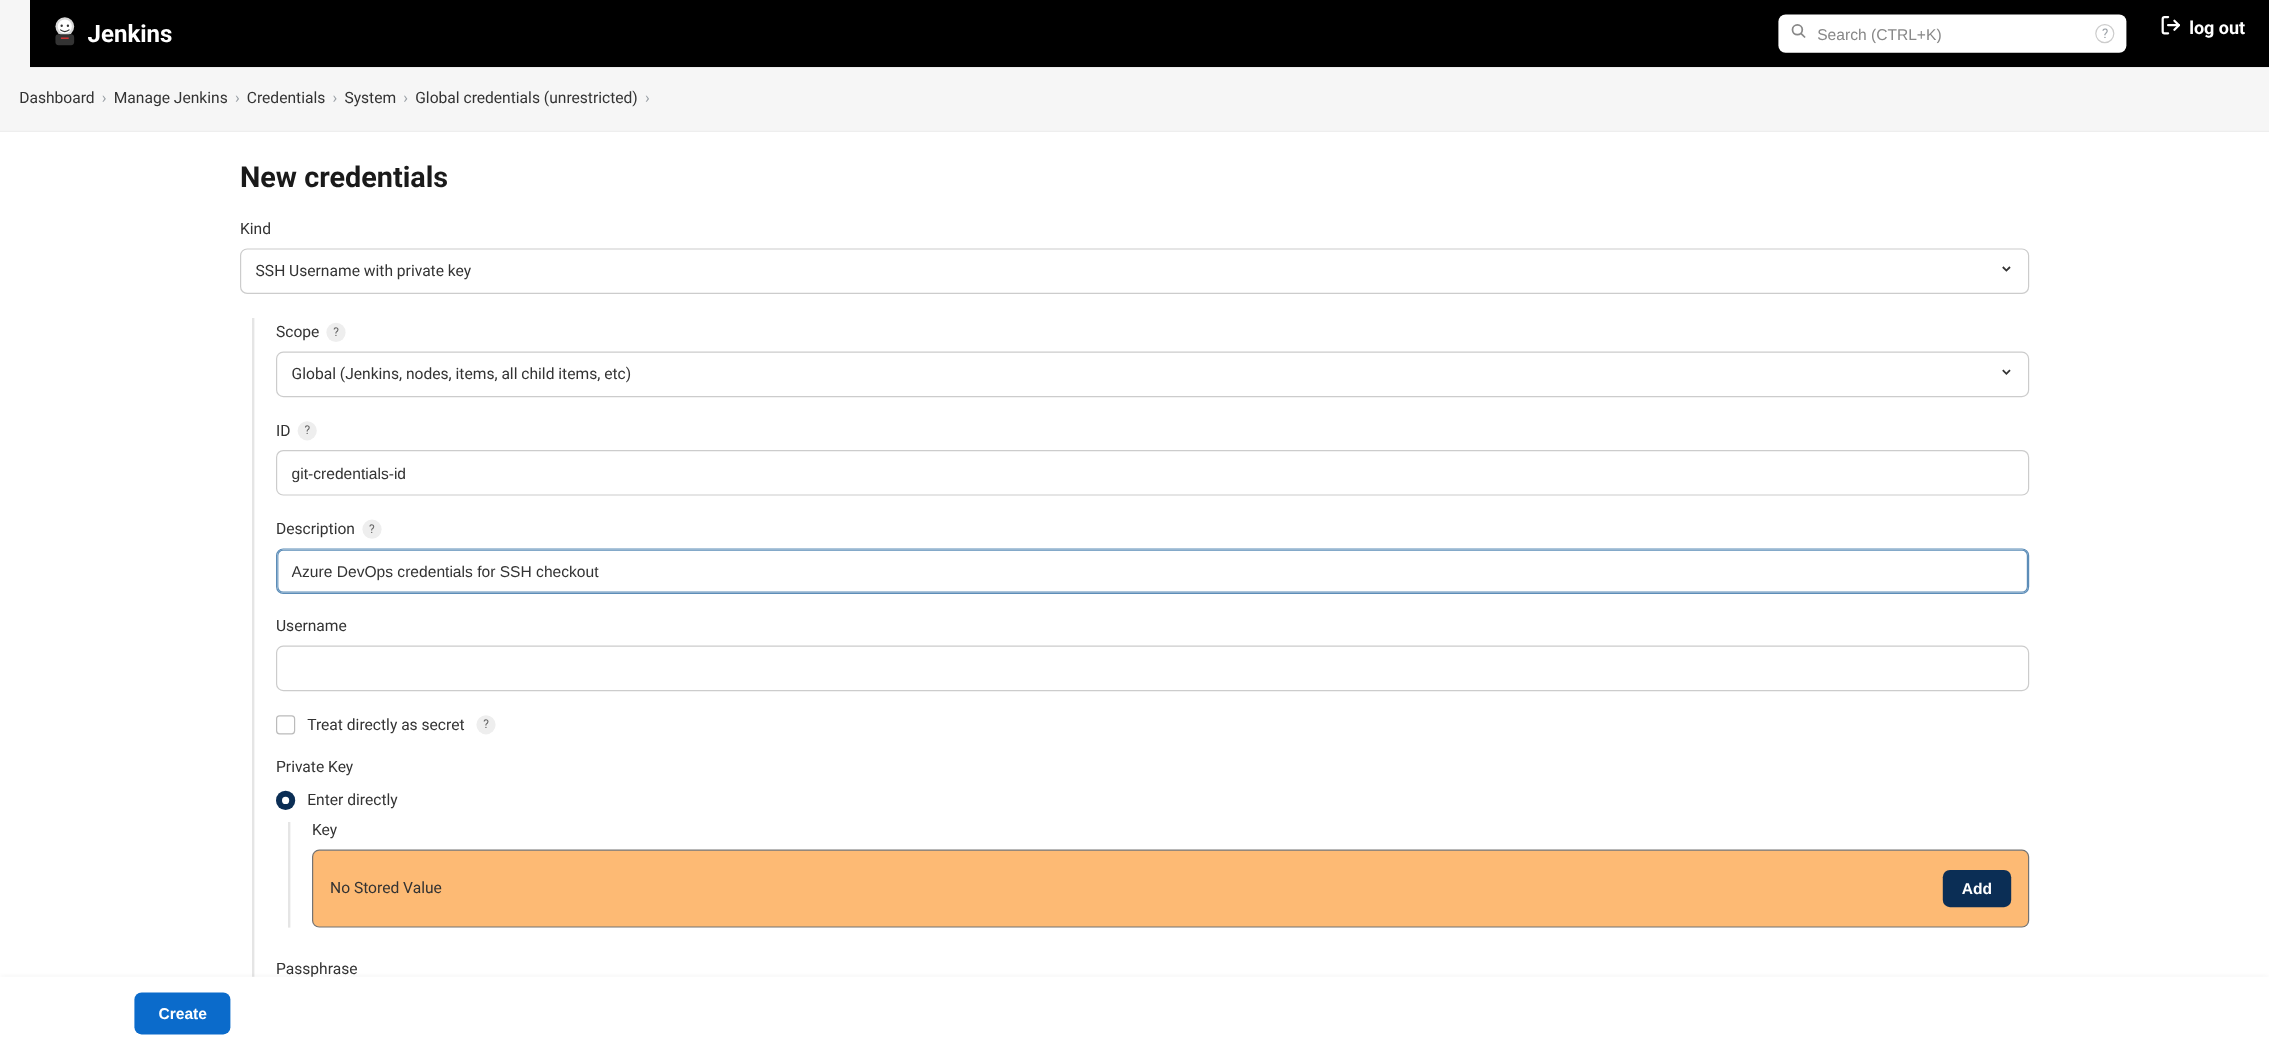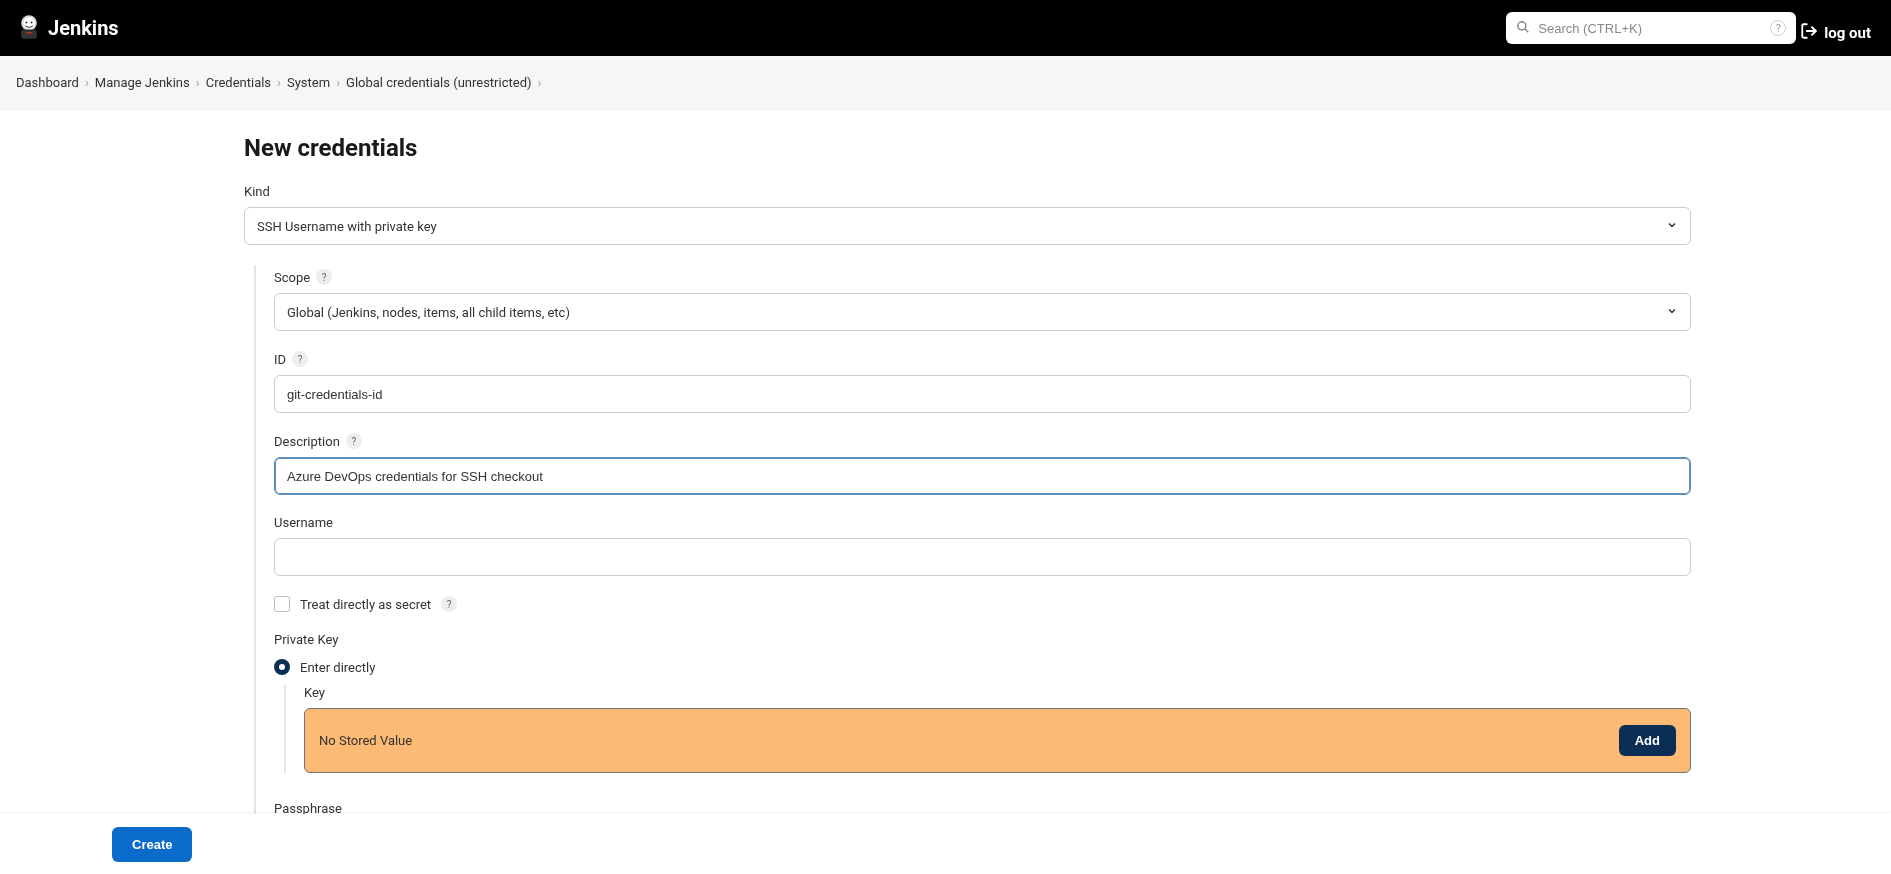--- a/index.html
+++ b/index.html
@@ -10,28 +10,29 @@
     color: #333;
   }
   
   .topbar {
     background: #000;
     height: 56px;
     display: flex;
     align-items: center;
     padding: 0 16px;
     justify-content: space-between;
+    margin-left: 25px;
   }
   .topbar-left { display: flex; align-items: center; gap: 8px; }
   .topbar-logo {
     display: flex; align-items: center; gap: 6px;
   }
   .logo-svg {}
   .topbar-title { color: #fff; font-weight: 700; font-size: 20px; }
-  .topbar-right { display: flex; align-items: flex-end; gap: 4px; margin-right: 4px;}
+  .topbar-right { display: flex; align-items: flex-start; gap: 28px; margin-right: 4px;}
   .search-wrap {
     background: #fff;
     border-radius: 6px;
     height: 32px;
     width: 290px;
     display: flex;
     align-items: center;
     padding: 0 10px;
     gap: 8px;
   }
@@ -64,21 +65,20 @@
   .breadcrumb .sep { color: #9aa0a6; }
   
   .main {
     background: #fff;
     min-height: calc(100vh - 56px - 40px - 60px);
     padding: 24px 0 40px;
   }
   .container {
     max-width: 2100px;
     padding: 0 200px;
-    margin-left: 44px;
   }
   h1 { font-size: 24px; font-weight: 700; color: #1a1a1a; margin-bottom: 22px; }
   .field-label {
     font-size: 13px; color: #333; margin-bottom: 8px; display:flex; align-items:flex-end; gap:6px;
   }
   .help-q {
     display:inline-flex; align-items:center; justify-content:center;
     background: #eee; color:#666; border-radius:50%; width:16px; height:16px; font-size:10px;
     cursor: pointer;
   }

